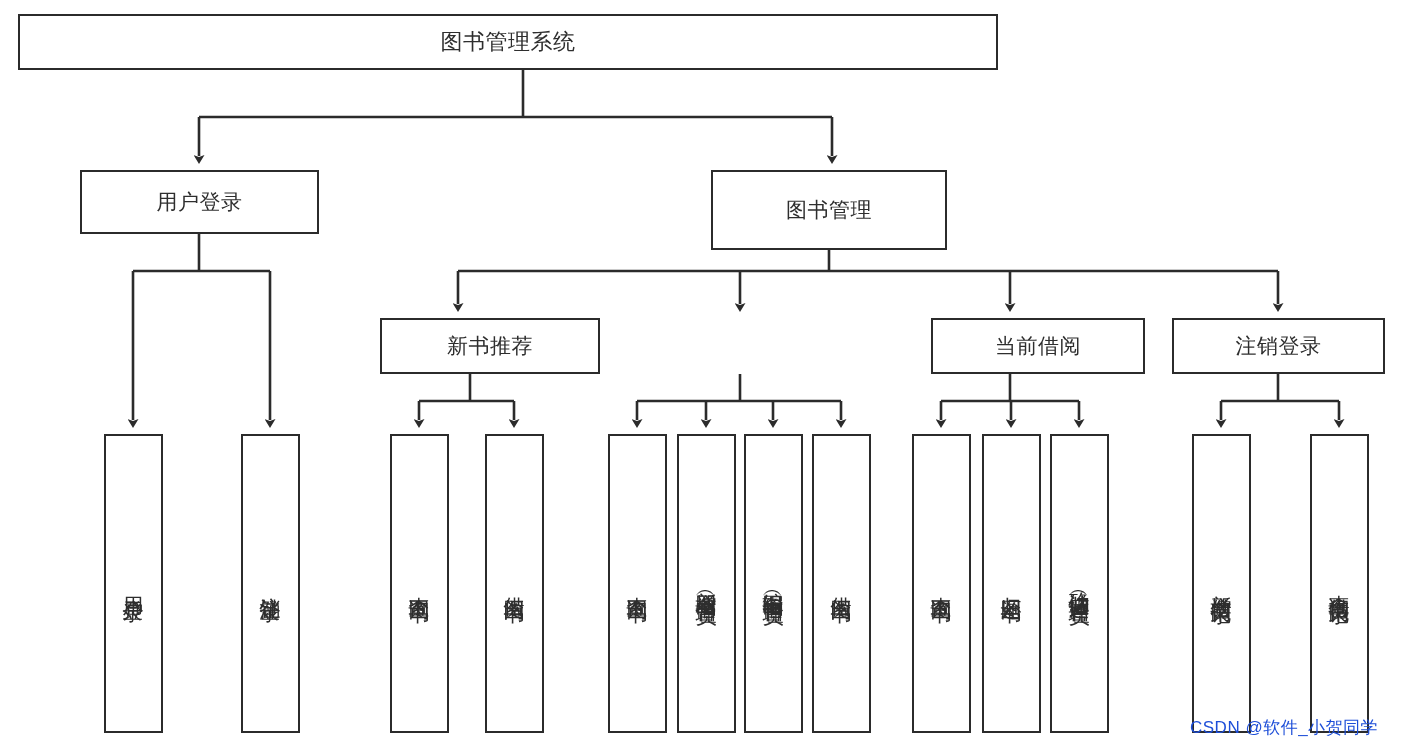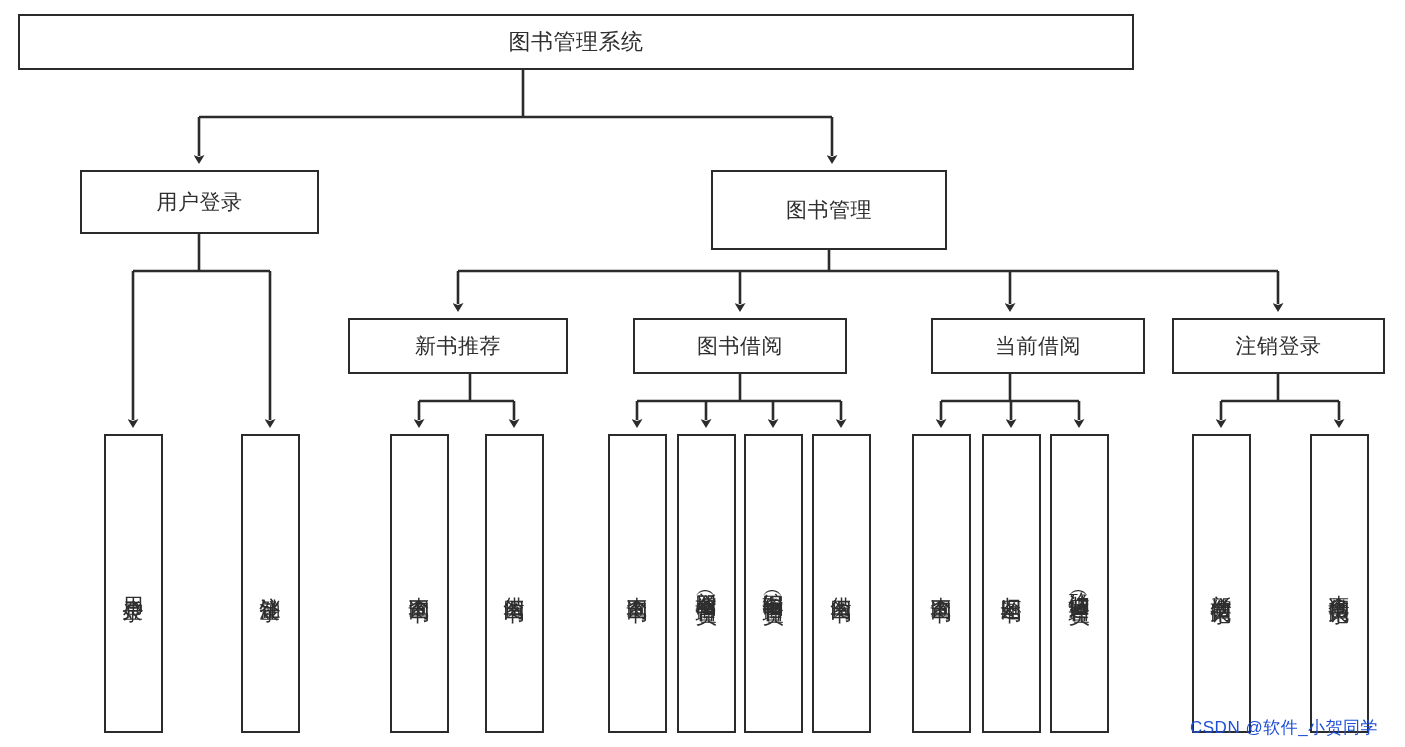--- a/index.html
+++ b/index.html
@@ -110,36 +110,33 @@
       <path d="M1011,401 L1011,420" marker-end="url(#arrow)"></path>
       <path d="M1079,401 L1079,420" marker-end="url(#arrow)"></path>
 
       <path d="M1278,374 L1278,401"></path>
       <path d="M1221,401 L1339,401"></path>
       <path d="M1221,401 L1221,420" marker-end="url(#arrow)"></path>
       <path d="M1339,401 L1339,420" marker-end="url(#arrow)"></path>
     </g>
   </svg>
 
-  <div class="node-box root" style="left:18px; top:14px; width:1116px; height:56px;">
+  <div class="node-box root" style="left:18px; top:14px; width:980px; height:56px;">
     <span class="node-label">图书管理系统</span>
   </div>
 
   <div class="node-box" style="left:80px; top:170px; width:239px; height:64px;">
     <span class="node-label">用户登录</span>
   </div>
   <div class="node-box" style="left:711px; top:170px; width:236px; height:80px;">
     <span class="node-label">图书管理</span>
   </div>
 
-  <div class="node-box" style="left:348px; top:318px; width:220px; height:56px;">
+  <div class="node-box" style="left:380px; top:318px; width:220px; height:56px;">
     <span class="node-label">新书推荐</span>
-  </div>
-  <div class="node-box" style="left:633px; top:318px; width:214px; height:56px;">
-    <span class="node-label">图书借阅</span>
   </div>
   <div class="node-box" style="left:903px; top:318px; width:214px; height:56px;margin-left:28px;">
     <span class="node-label">当前借阅</span>
   </div>
   <div class="node-box" style="left:1172px; top:318px; width:213px; height:56px;">
     <span class="node-label">注销登录</span>
   </div>
 
   <div class="node-box vertical" style="left:104px; top:434px; width:59px; height:299px;">
     <span class="node-label">用户登录</span>

